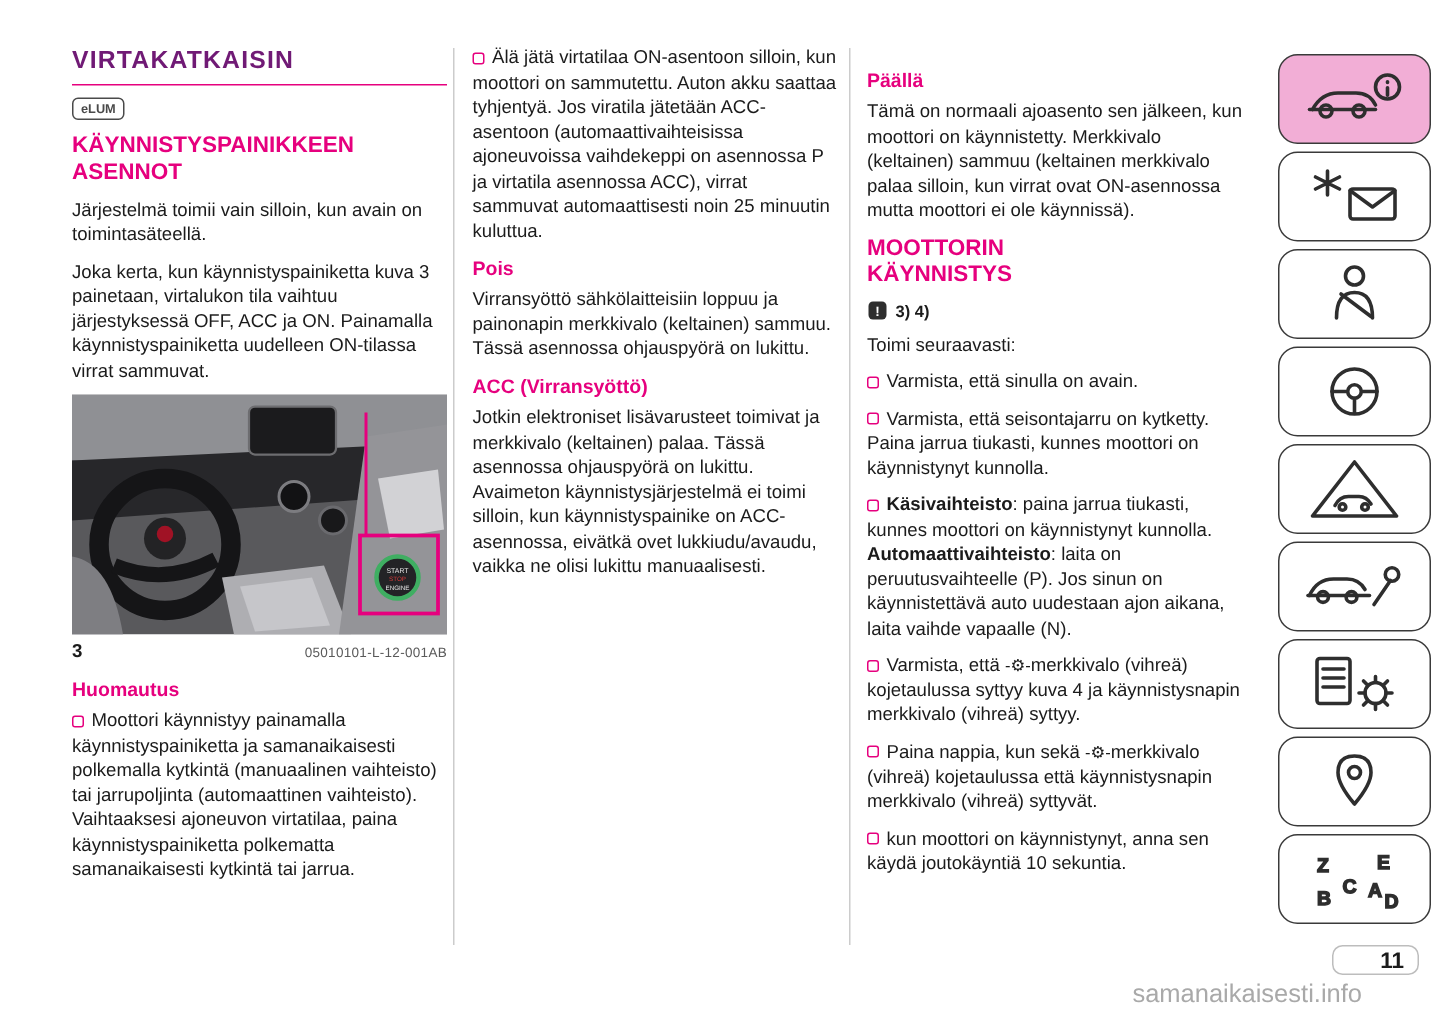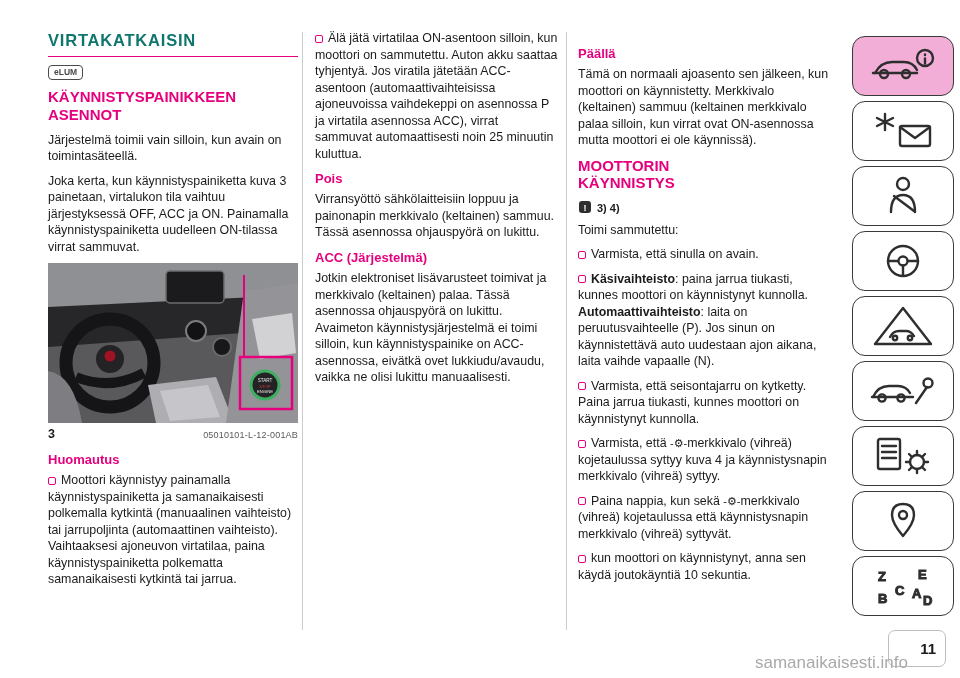--- a/index.html
+++ b/index.html
@@ -12,21 +12,21 @@
   .page { position:absolute; inset:0; background:#fff; }
 
   .col { position:absolute; top:30px; font-size:12.4px; line-height:1.33; }
   .col-left  { left:48px;  width:250px; }
   .col-mid   { left:315px; width:243px; }
   .col-right { left:578px; width:252px; }
   .vdiv { position:absolute; top:32px; bottom:48px; width:1px; background:#cccccc; }
   .vdiv1 { left:302px; } .vdiv2 { left:566px; }
 
   .main-title {
-    color:#0f766e; font-weight:bold; font-size:16.5px; letter-spacing:.8px;
+    color:#701a75; font-weight:bold; font-size:16.5px; letter-spacing:.8px;
     padding-bottom:4px; border-bottom:1.5px solid #e6007e; margin-bottom:6px;
   }
   .logo-chip {
     display:inline-block; border:1.4px solid #4a4a4a; border-radius:4px;
     padding:1px 5px; font-size:8.5px; font-weight:bold;
     color:#4a4a4a; margin:2px 0 6px;
   }
   .h-section { color:#e6007e; font-weight:bold; font-size:15px; line-height:1.18; margin:2px 0 8px; }
   .h-section.narrow { max-width:160px; }
   .h-sub { color:#e6007e; font-weight:bold; font-size:13px; margin:8px 0 4px; }
@@ -52,21 +52,21 @@
   .sidebar { position:absolute; left:852px; top:36px; width:102px;
              display:flex; flex-direction:column; gap:5px; }
   .tab {
     height:60px; border:1.6px solid #3a3a3a; border-radius:13px; background:#fff;
     display:flex; align-items:center; justify-content:center; cursor:pointer;
   }
   .tab.active { background:#f2aed6; }
   .tab svg { stroke:#2e2e2e; }
 
   .pagenum {
-    position:absolute; left:888px; top:630px; width:58px; height:37px;
+    position:absolute; left:888px; top:630px; width:58px; height:20px;
     border:1.5px solid #bdbdbd; border-radius:7px;
     display:flex; align-items:center; justify-content:flex-end;
     padding-right:9px; font-weight:bold; font-size:15px;
   }
   .watermark { position:absolute; right:52px; bottom:5px; font-size:17px; color:#a9a9a9; }
 </style>
 </head>
 <body>
 
 <div class="page">
@@ -111,45 +111,45 @@
     <div class="h-sub">Huomautus</div>
     <p class="body"><span class="blt"></span><span>Moottori käynnistyy painamalla käynnistyspainiketta ja samanaikaisesti polkemalla kytkintä (manuaalinen vaihteisto) tai jarrupoljinta (automaattinen vaihteisto). Vaihtaaksesi ajoneuvon virtatilaa, paina käynnistyspainiketta polkematta samanaikaisesti kytkintä tai jarrua.</span></p>
   </div>
 
   <div class="vdiv vdiv1"></div>
 
   <div class="col col-mid">
     <p class="body"><span class="blt"></span><span>Älä jätä virtatilaa ON-asentoon silloin, kun moottori on sammutettu. Auton akku saattaa tyhjentyä. Jos viratila jätetään ACC-asentoon (automaattivaihteisissa ajoneuvoissa vaihdekeppi on asennossa P ja virtatila asennossa ACC), virrat sammuvat automaattisesti noin 25 minuutin kuluttua.</span></p>
     <div class="h-sub">Pois</div>
     <p class="body">Virransyöttö sähkölaitteisiin loppuu ja painonapin merkkivalo (keltainen) sammuu. Tässä asennossa ohjauspyörä on lukittu.</p>
-    <div class="h-sub">ACC (Järjestelmä)</div>
+    <div class="h-sub">ACC (Virransyöttö)</div>
     <p class="body">Jotkin elektroniset lisävarusteet toimivat ja merkkivalo (keltainen) palaa. Tässä asennossa ohjauspyörä on lukittu. Avaimeton käynnistysjärjestelmä ei toimi silloin, kun käynnistyspainike on ACC-asennossa, eivätkä ovet lukkiudu/avaudu, vaikka ne olisi lukittu manuaalisesti.</p>
   </div>
 
   <div class="vdiv vdiv2"></div>
 
   <div class="col col-right">
     <div class="h-sub" style="margin-top:15px">Päällä</div>
     <p class="body">Tämä on normaali ajoasento sen jälkeen, kun moottori on käynnistetty. Merkkivalo (keltainen) sammuu (keltainen merkkivalo palaa silloin, kun virrat ovat ON-asennossa mutta moottori ei ole käynnissä).</p>
 
     <div class="h-section narrow">MOOTTORIN KÄYNNISTYS</div>
 
     <div class="fnrow">
       <svg width="14" height="14" viewBox="0 0 14 14">
         <rect x="1" y="1" width="12" height="12" rx="3" fill="#2e2e2e"></rect>
         <text x="7" y="10.5" font-size="9" font-weight="bold" fill="#ffffff" text-anchor="middle">!</text>
       </svg>
       <span class="fnrefs">3) 4)</span>
     </div>
 
-    <p class="body">Toimi sammutettu:</p>
+    <p class="body">Toimi seuraavasti:</p>
 
     <p class="body"><span class="blt"></span><span>Varmista, että sinulla on avain.</span></p>
+    <p class="body"><span class="blt"></span><span>Varmista, että seisontajarru on kytketty. Paina jarrua tiukasti, kunnes moottori on käynnistynyt kunnolla.</span></p>
     <p class="body"><span class="blt"></span><span class="b">Käsivaihteisto</span><span>: paina jarrua tiukasti, kunnes moottori on käynnistynyt kunnolla. </span><span class="b">Automaattivaihteisto</span><span>: laita on peruutusvaihteelle (P). Jos sinun on käynnistettävä auto uudestaan ajon aikana, laita vaihde vapaalle (N).</span></p>
-    <p class="body"><span class="blt"></span><span>Varmista, että seisontajarru on kytketty. Paina jarrua tiukasti, kunnes moottori on käynnistynyt kunnolla.</span></p>
     <p class="body"><span class="blt"></span><span>Varmista, että </span><span class="gear-light">-⚙-</span><span>merkkivalo (vihreä) kojetaulussa syttyy kuva 4 ja käynnistysnapin merkkivalo (vihreä) syttyy.</span></p>
     <p class="body"><span class="blt"></span><span>Paina nappia, kun sekä </span><span class="gear-light">-⚙-</span><span>merkkivalo (vihreä) kojetaulussa että käynnistysnapin merkkivalo (vihreä) syttyvät.</span></p>
     <p class="body"><span class="blt"></span><span>kun moottori on käynnistynyt, anna sen käydä joutokäyntiä 10 sekuntia.</span></p>
   </div>
 
   <div class="sidebar">
 
     <div class="tab active">
       <svg width="66" height="44" viewBox="0 0 66 44" fill="none" stroke-width="2.4" stroke-linecap="round" stroke-linejoin="round">
         <path d="M5 29 q6 -11 17 -11 h12 q9 0 13 8"></path>

